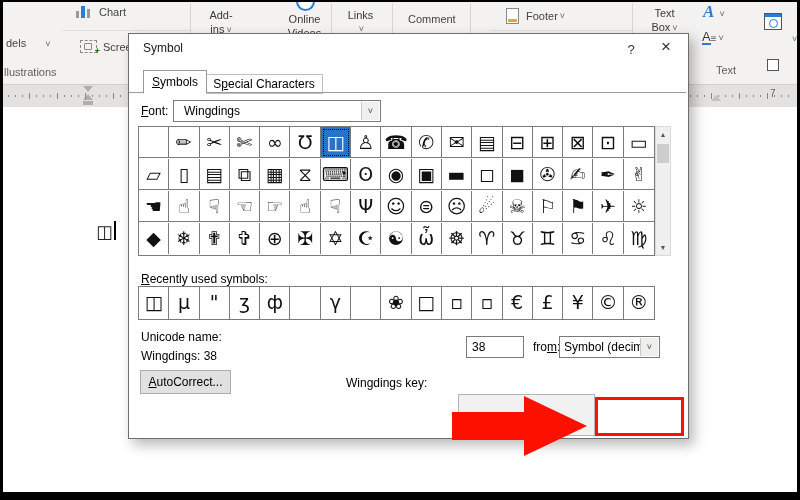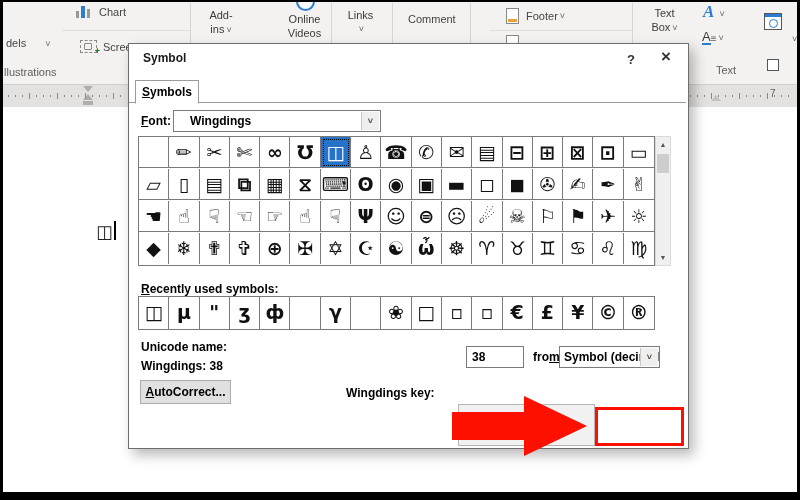--- a/index.html
+++ b/index.html
@@ -36,26 +36,26 @@
   #ruler{position:absolute;left:0;top:84px;width:800px;height:22px;background:#e4e2e0;border-top:1px solid #d2d0ce;border-bottom:1px solid #cfcdcb;}
   .tick{position:absolute;background:#8a8886;width:1px;}
   .tri-d{width:0;height:0;border-left:5px solid transparent;border-right:5px solid transparent;border-top:6px solid #b0aeac;}
   .tri-u{width:0;height:0;border-left:5px solid transparent;border-right:5px solid transparent;border-bottom:6px solid #b0aeac;}
   .ind-box{width:10px;height:4px;background:#b0aeac;}
   
   #doc{position:absolute;left:0;top:107px;width:800px;height:385px;background:#fff;}
   #docSym{position:absolute;left:96px;top:114px;font-family:"DejaVu Sans",sans-serif;font-size:18px;color:#222;}
   #caret{position:absolute;left:114px;top:114px;width:1.5px;height:19px;background:#000;}
   
-  #dlg{position:absolute;left:128px;top:43px;width:559px;height:404px;background:#fff;
-       border:1px solid #6e6e6e;box-shadow:5px 6px 12px rgba(0,0,0,.28);z-index:5;font-size:12px;color:#000;font-weight:bold;}
+  #dlg{position:absolute;left:128px;top:33px;width:559px;height:404px;background:#fff;
+       border:1px solid #6e6e6e;box-shadow:5px 6px 12px rgba(0,0,0,.28);z-index:5;font-size:12px;color:#000;}
   #dlgTitle{position:absolute;left:14px;top:7px;font-size:12px;color:#1a1a1a;}
   #dlgHelp{position:absolute;left:492px;top:8px;font-size:13px;color:#333;width:20px;text-align:center;}
   #dlgX{position:absolute;left:524px;top:3px;font-size:17px;color:#333;width:26px;text-align:center;}
-  .tab{position:absolute;background:#fff;border:1px solid #bfbfbf;text-align:center;}
+  .tab{position:absolute;background:#fff;border:1px solid #bfbfbf;text-align:center;margin-left:8px;}
   .tab.sel{border-color:#9a9a9a;border-bottom:1px solid #fff;z-index:2;}
   #tabline{position:absolute;left:0;top:58px;width:557px;height:1px;background:#9a9a9a;}
   .fld{position:absolute;background:#fff;border:1px solid #7a7a7a;box-sizing:border-box;}
   .combo-caret{position:absolute;right:1px;top:1px;bottom:1px;width:17px;background:#f0efee;border-left:1px solid #c9c8c7;
                text-align:center;font-size:9px;color:#444;line-height:18px;}
   
   .sgrid{position:absolute;display:grid;grid-template-columns:repeat(17,1fr);background:#fff;border:1px solid #7a7a7a;box-sizing:border-box;}
   .cell{border-right:1px solid #7a7a7a;border-bottom:1px solid #7a7a7a;text-align:center;
         font-family:"DejaVu Sans",sans-serif;font-size:19px;line-height:30px;height:31px;color:#111;overflow:hidden;box-sizing:border-box;}
   .cell:nth-child(17n){border-right:none;}
@@ -217,26 +217,29 @@
   </div>
 
   <div id="dlg">
     <div id="dlgTitle">Symbol</div>
     <div id="dlgHelp">?</div>
     <div id="dlgX">×</div>
 
     <div class="tab sel" style="left:6px;top:36px;width:62px;height:22px;line-height:22px">
       <span></span><span class="u">S</span><span>ymbols</span>
     </div>
+    <div class="tab" style="left:68px;top:40px;width:116px;height:18px;line-height:18px">
+      <span>S</span><span class="u">p</span><span>ecial Characters</span>
+    </div>
     <div id="tabline"></div>
 
     <div class="abs" style="left:12px;top:70px">
       <span></span><span class="u">F</span><span>ont:</span>
     </div>
-    <div class="fld" style="left:44px;top:66px;width:208px;height:22px;line-height:20px;padding-left:16px">
+    <div class="fld" style="left:44px;top:66px;width:208px;height:22px;line-height:20px;padding-left:10px">
       <span>Wingdings</span>
       <span class="combo-caret">˅</span>
     </div>
 
     <div id="grid" class="sgrid" style="left:9px;top:92px;width:517px;height:130px">
         <div class="cell"></div>
         <div class="cell">✏</div>
         <div class="cell">✂</div>
         <div class="cell">✄</div>
         <div class="cell">∞</div>

